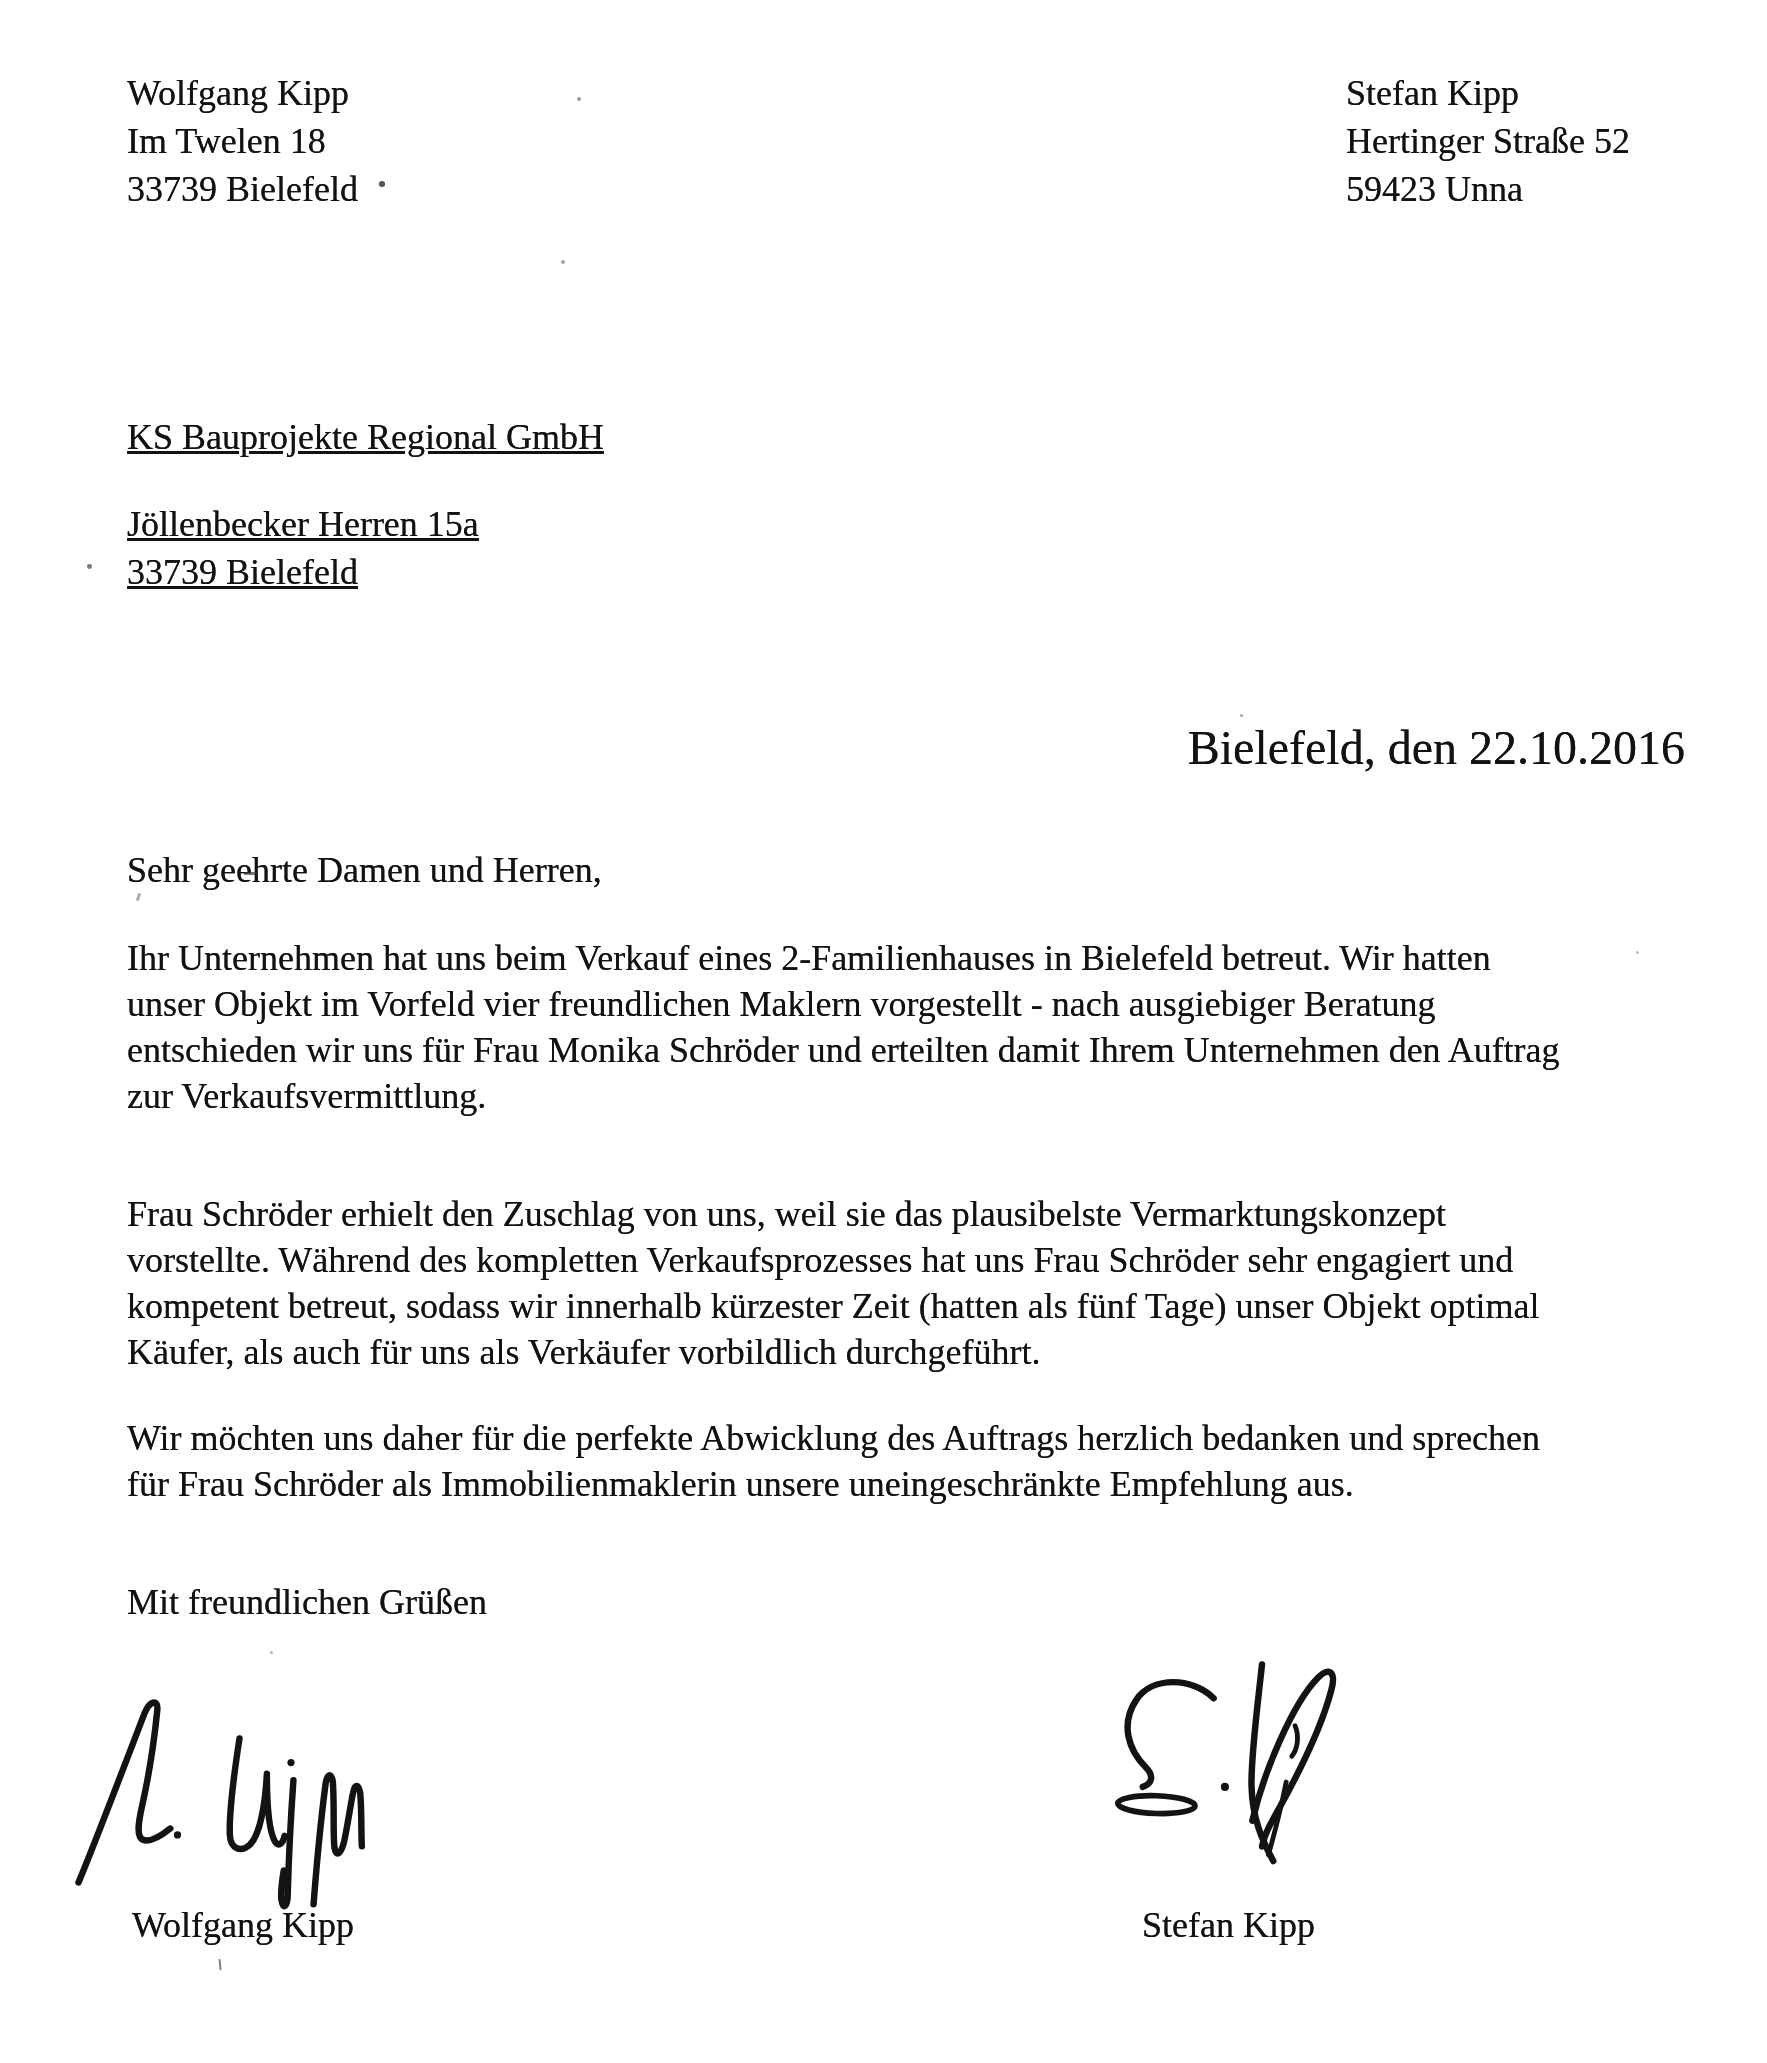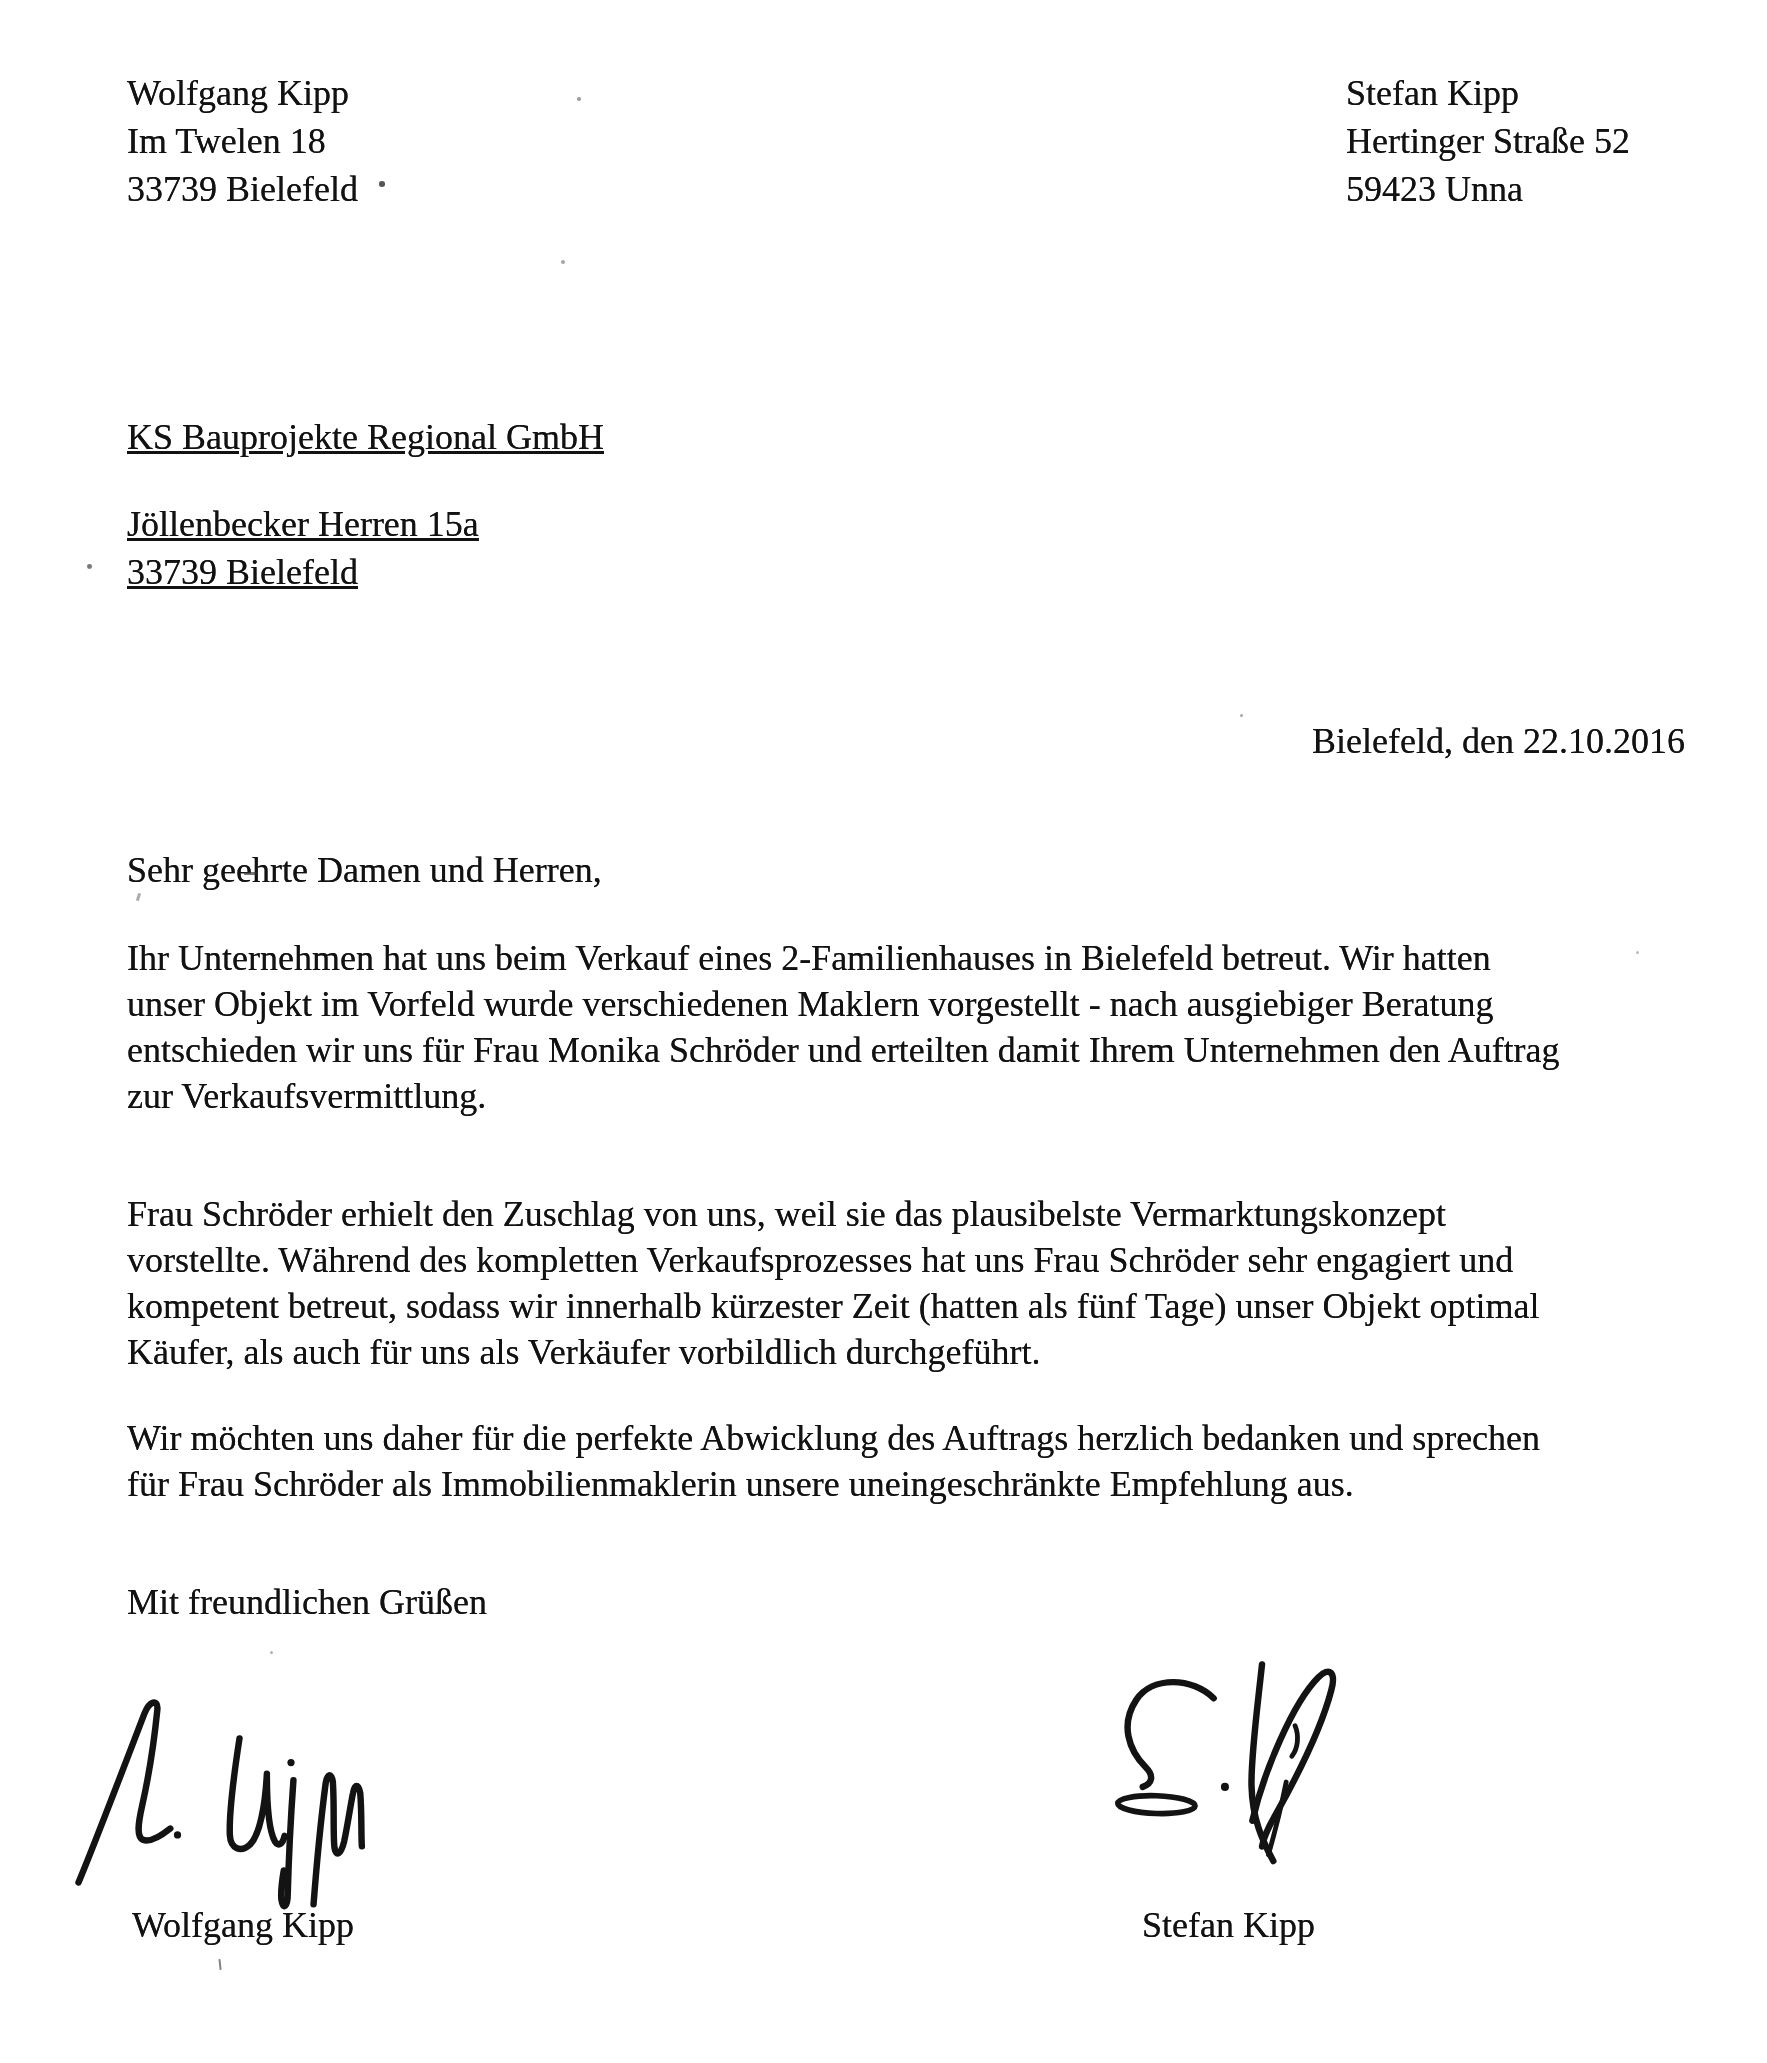--- a/index.html
+++ b/index.html
@@ -18,21 +18,21 @@
   .blk{position:absolute;}
   .ln{
     font-size:36px;
     line-height:48px;
     white-space:nowrap;
     text-shadow:0 0 0.6px rgba(15,15,15,0.85);
   }
   .body-ln{line-height:46px;}
   .date{
     position:absolute;
-    font-size:36px;
+    font-size:48px;
     white-space:nowrap;
     text-shadow:0 0 0.6px rgba(15,15,15,0.85);
   }
   .sig-name{
     position:absolute;
     font-size:36px;
     white-space:nowrap;
     text-shadow:0 0 0.6px rgba(15,15,15,0.85);
   }
   .sig-svg{position:absolute;}
@@ -76,21 +76,21 @@
   </div>
 
   <div class="date" style="right:83px;top:720px;">Bielefeld, den 22.10.2016</div>
 
   <div class="blk" style="left:127px;top:806px;margin-top:40px;">
     <div class="ln">Sehr geehrte Damen und Herren,</div>
   </div>
 
   <div class="blk" style="left:127px;top:935px;">
     <div class="ln body-ln">Ihr Unternehmen hat uns beim Verkauf eines 2-Familienhauses in Bielefeld betreut. Wir hatten</div>
-    <div class="ln body-ln">unser Objekt im Vorfeld wurde verschiedenen Maklern vorgestellt - nach ausgiebiger Beratung</div>
+    <div class="ln body-ln">unser Objekt im Vorfeld vier freundlichen Maklern vorgestellt - nach ausgiebiger Beratung</div>
     <div class="ln body-ln">entschieden wir uns für Frau Monika Schröder und erteilten damit Ihrem Unternehmen den Auftrag</div>
     <div class="ln body-ln">zur Verkaufsvermittlung.</div>
   </div>
 
   <div class="blk" style="left:127px;top:1151px;margin-top:40px;">
     <div class="ln body-ln">Frau Schröder erhielt den Zuschlag von uns, weil sie das plausibelste Vermarktungskonzept</div>
     <div class="ln body-ln">vorstellte. Während des kompletten Verkaufsprozesses hat uns Frau Schröder sehr engagiert und</div>
     <div class="ln body-ln">kompetent betreut, sodass wir innerhalb kürzester Zeit (hatten als fünf Tage) unser Objekt optimal</div>
     <div class="ln body-ln">Käufer, als auch für uns als Verkäufer vorbildlich durchgeführt.</div>
   </div>

